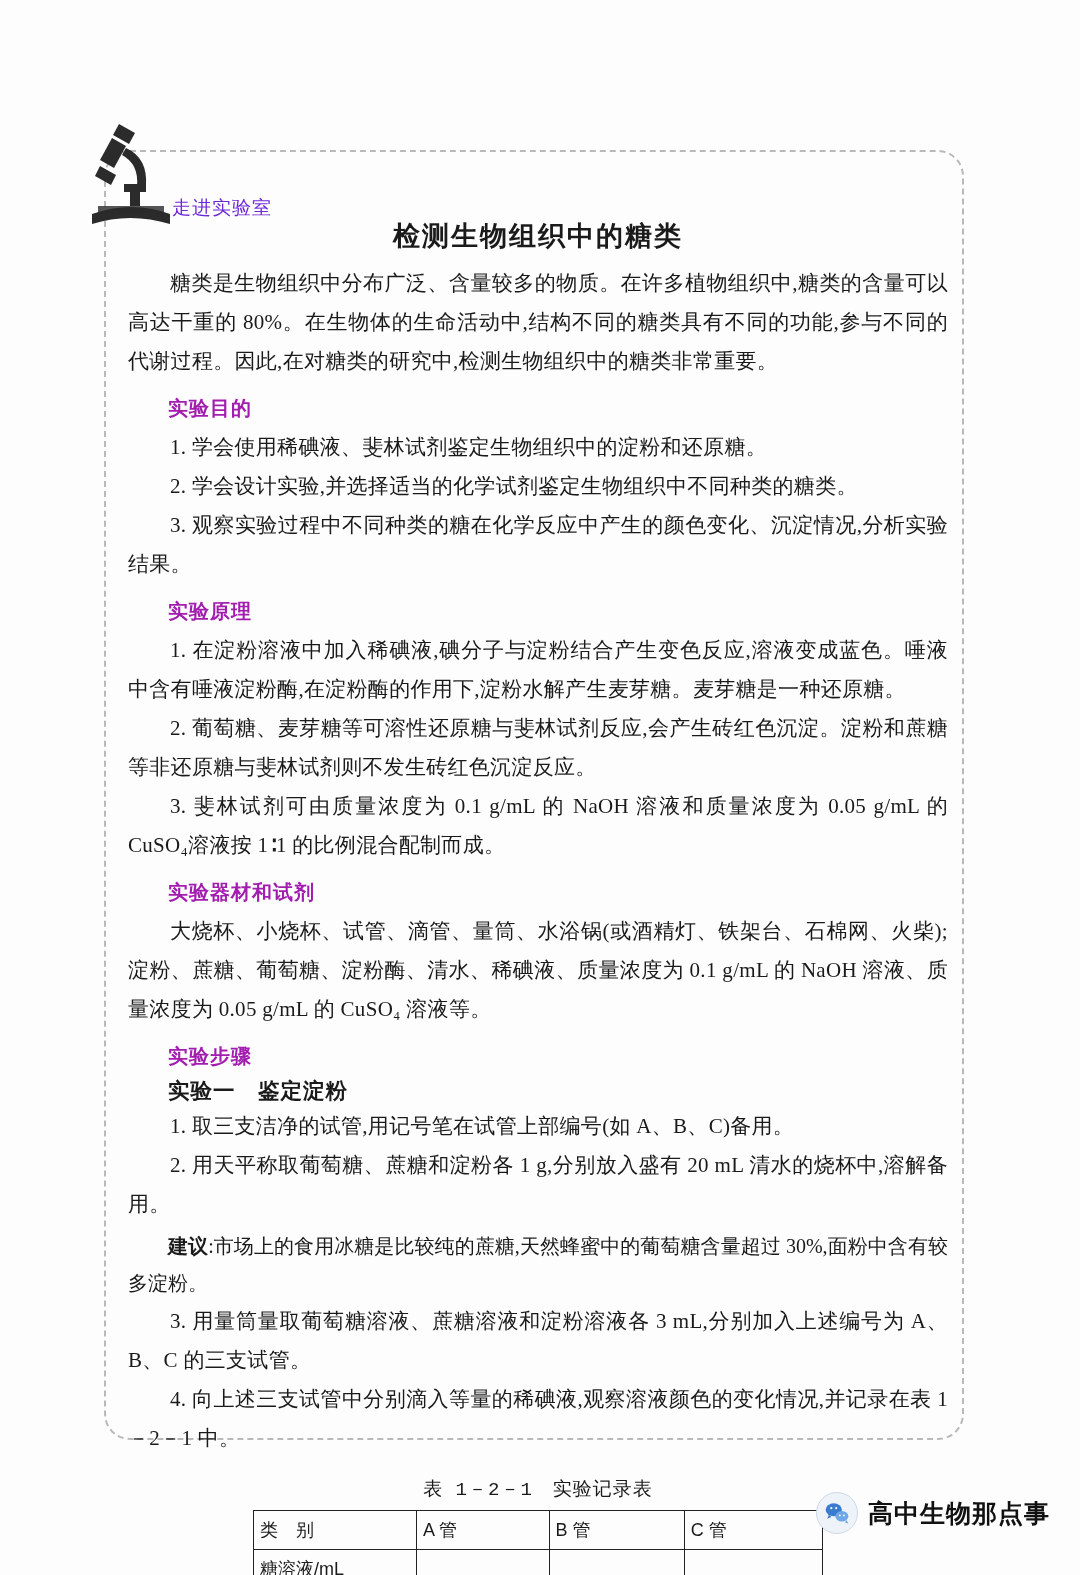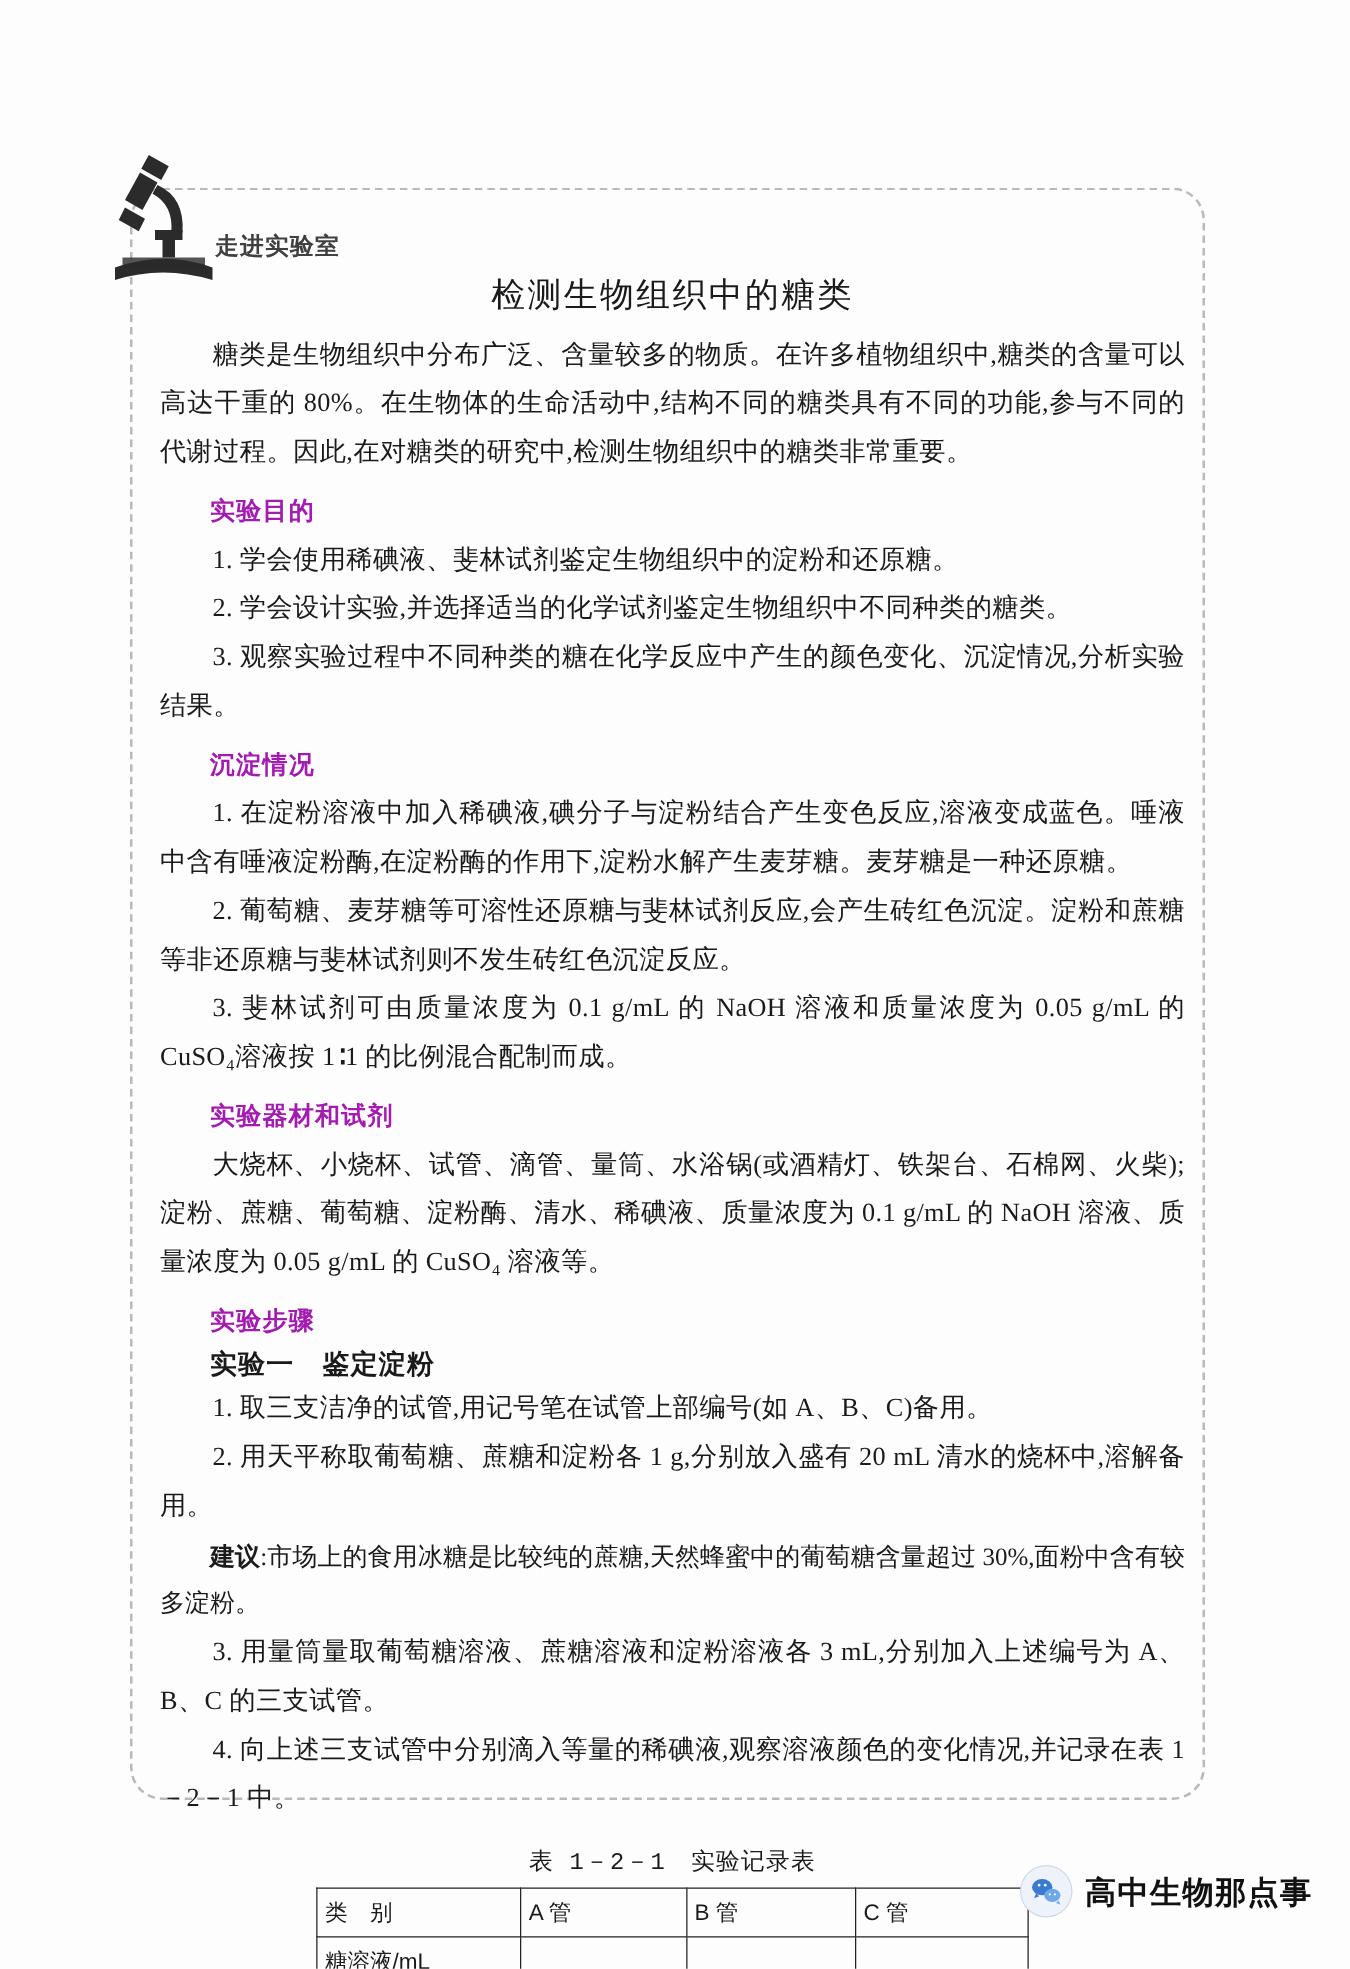--- a/index.html
+++ b/index.html
@@ -30,31 +30,31 @@
     width:820px;
   }
   
   .scope{
     position:absolute;
     left:86px;top:118px;
     width:90px;height:116px;
   }
   .label-walkin{
     position:absolute;
-    left:172px;top:184px;
-    font-family:"Liberation Sans","DejaVu Sans",sans-serif;
-    font-weight:bold;
+    left:172px;top:195px;
+    font-family:"Liberation Sans","DejaVu Sans",sans-serif;
+    font-weight:normal;
     font-size:19px;
-    color:#404040;
+    color:#6d28d9;
     letter-spacing:1px;
   }
   .doc-title{
     text-align:center;
     font-size:27px;
-    font-weight:normal;
+    font-weight:bold;
     margin:48px 0 10px 0;
     letter-spacing:2px;
   }
   p.body{
     font-size:21px;
     line-height:39px;
     margin:0;
     text-align:justify;
     text-indent:2em;
     letter-spacing:0.3px;
@@ -152,21 +152,21 @@
 
     <div class="doc-title">检测生物组织中的糖类</div>
 
     <p class="body">糖类是生物组织中分布广泛、含量较多的物质。在许多植物组织中,糖类的含量可以高达干重的 80%。在生物体的生命活动中,结构不同的糖类具有不同的功能,参与不同的代谢过程。因此,在对糖类的研究中,检测生物组织中的糖类非常重要。</p>
 
     <h3 class="sec">实验目的</h3>
     <p class="body">1. 学会使用稀碘液、斐林试剂鉴定生物组织中的淀粉和还原糖。</p>
     <p class="body">2. 学会设计实验,并选择适当的化学试剂鉴定生物组织中不同种类的糖类。</p>
     <p class="body">3. 观察实验过程中不同种类的糖在化学反应中产生的颜色变化、沉淀情况,分析实验结果。</p>
 
-    <h3 class="sec">沉淀情况</h3>
+    <h3 class="sec">实验原理</h3>
     <p class="body">1. 在淀粉溶液中加入稀碘液,碘分子与淀粉结合产生变色反应,溶液变成蓝色。唾液中含有唾液淀粉酶,在淀粉酶的作用下,淀粉水解产生麦芽糖。麦芽糖是一种还原糖。</p>
     <p class="body">2. 葡萄糖、麦芽糖等可溶性还原糖与斐林试剂反应,会产生砖红色沉淀。淀粉和蔗糖等非还原糖与斐林试剂则不发生砖红色沉淀反应。</p>
     <p class="body">3. 斐林试剂可由质量浓度为 0.1 g/mL 的 NaOH 溶液和质量浓度为 0.05 g/mL 的 CuSO₄溶液按 1∶1 的比例混合配制而成。</p>
 
     <h3 class="sec">实验器材和试剂</h3>
     <p class="body">大烧杯、小烧杯、试管、滴管、量筒、水浴锅(或酒精灯、铁架台、石棉网、火柴);淀粉、蔗糖、葡萄糖、淀粉酶、清水、稀碘液、质量浓度为 0.1 g/mL 的 NaOH 溶液、质量浓度为 0.05 g/mL 的 CuSO₄ 溶液等。</p>
 
     <h3 class="sec">实验步骤</h3>
     <div class="sub-head">实验一　鉴定淀粉</div>
     <p class="body">1. 取三支洁净的试管,用记号笔在试管上部编号(如 A、B、C)备用。</p>

